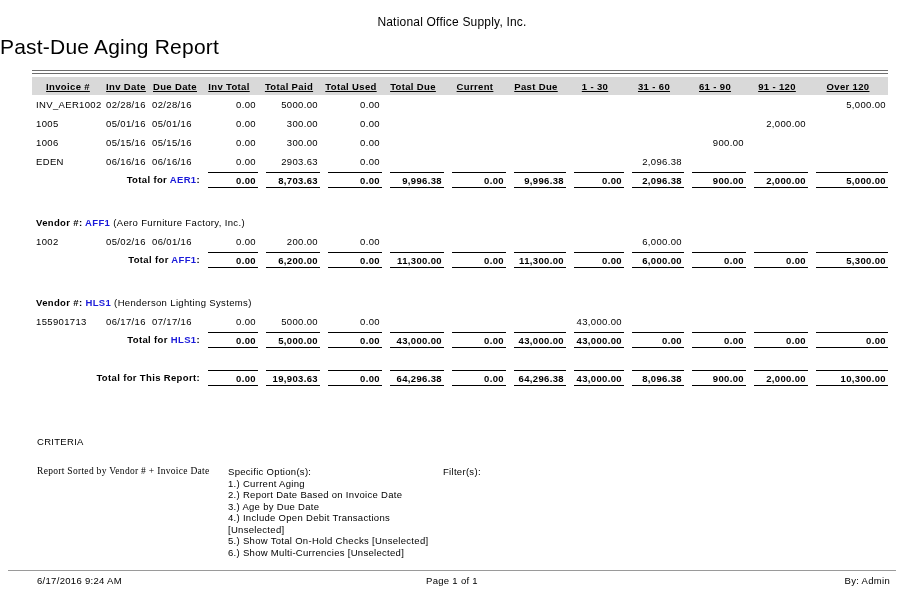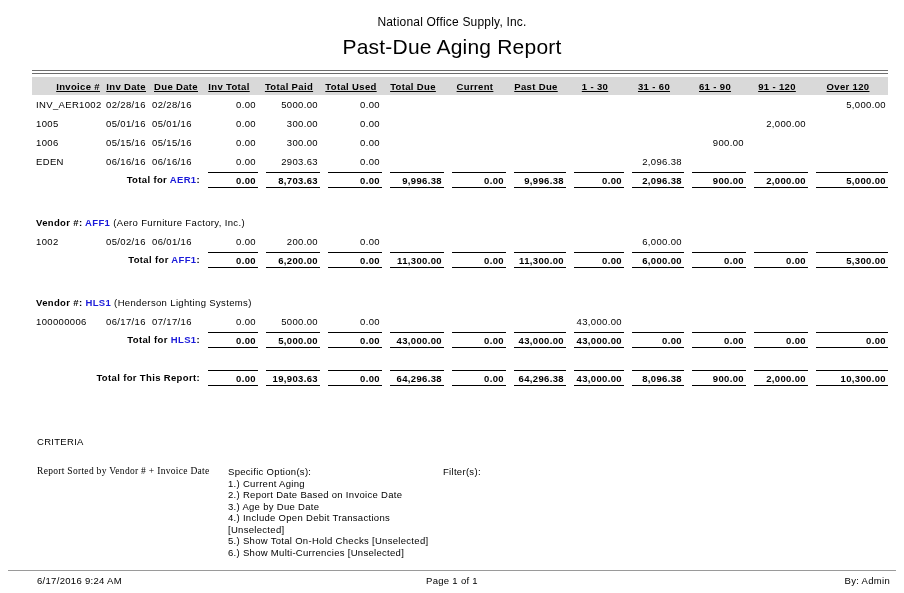--- a/index.html
+++ b/index.html
@@ -5,27 +5,27 @@
   :root{
     --blue:#1a1ad9;
     --band:#d9d9d9;
   }
   html,body{margin:0;padding:0;background:#fff;}
   body{
     width:904px;height:593px;position:relative;overflow:hidden;
     font-family:"Liberation Sans",sans-serif;color:#000;
   }
   .company{ text-align:center; margin-top:15px; font-size:12px; letter-spacing:.2px;}
-  .title{ text-align:center; font-size:21px; margin-top:6px; letter-spacing:.2px;}
+  .title{ font-size:21px; margin-top:6px; letter-spacing:.2px;}
   .tablewrap{ margin:11px 0 0 32px; width:856px; }
   .dline{ height:2px; border-top:1px solid #6e6e6e; border-bottom:1px solid #6e6e6e; margin-bottom:3px;}
   table{ border-collapse:collapse; table-layout:fixed; width:856px; font-size:9.5px; letter-spacing:.35px;}
   thead tr{ background:var(--band); }
   th{ font-weight:bold; text-decoration:underline; padding:4px 2px 3px 2px; font-size:9.5px; white-space:nowrap;}
-  th.l{ text-align:right; padding-left:4px;}
+  th.l{ text-align:center; padding-left:4px;}
   th.r{ padding-right:2px;}
   td{ height:17px; vertical-align:middle; white-space:nowrap; overflow:hidden;}
   td.l{ text-align:left; padding-left:4px;}
   td.num{ text-align:right; padding-right:2px;}
   tr.vendorrow td{ padding:5px 0 1px 4px; font-size:9.5px;}
   .b{ font-weight:bold; }
   .vcode{ color:var(--blue); font-weight:bold; }
   tr.spacer td{ height:19px; }
   tr.totalrow td{ height:17px; font-weight:bold; padding:0;}
   td.tlabel{ text-align:right; padding-right:4px; font-weight:bold;}
@@ -253,21 +253,21 @@
               <div class="tl">5,300.00</div>
             </td>
           </tr>
           <tr class="spacer">
             <td colspan="14"></td>
           </tr>
           <tr class="vendorrow">
             <td colspan="14"><span class="b">Vendor #: </span><span class="vcode">HLS1</span><span> (Henderson Lighting Systems)</span></td>
           </tr>
           <tr>
-            <td class="l">100000006</td>
+            <td class="l">155901713</td>
             <td class="l">06/17/16</td>
             <td class="l">07/17/16</td>
             <td class="num">0.00</td>
             <td class="num">5000.00</td>
             <td class="num">0.00</td>
             <td class="num"></td>
             <td class="num"></td>
             <td class="num"></td>
             <td class="num">43,000.00</td>
             <td class="num"></td>

